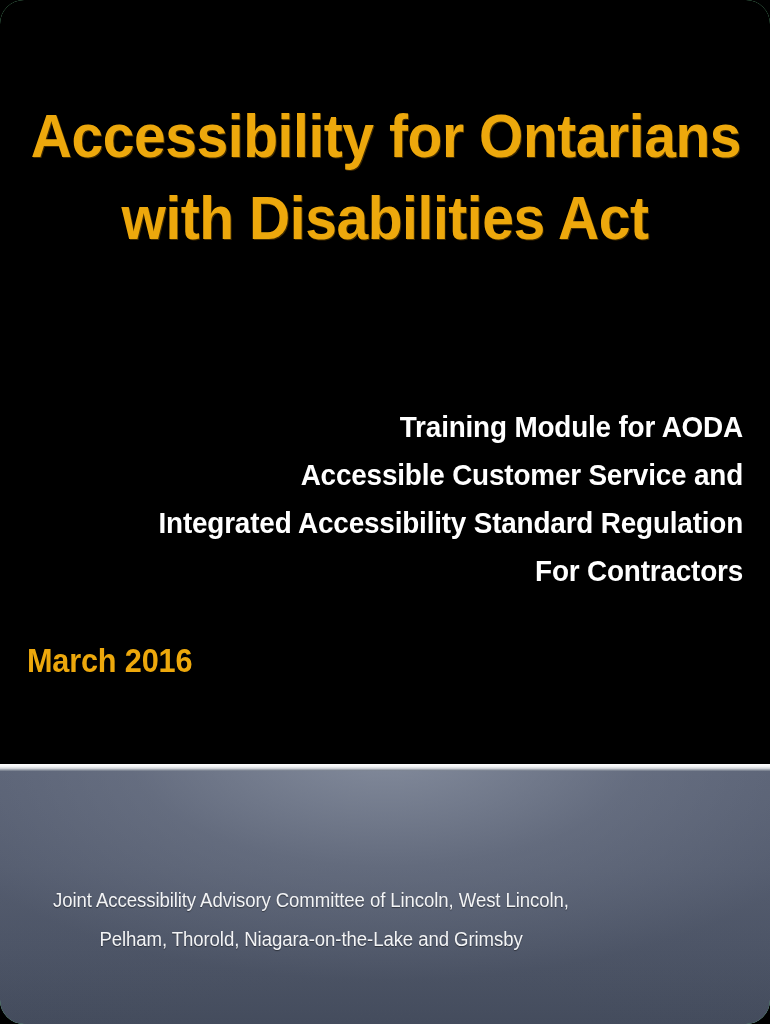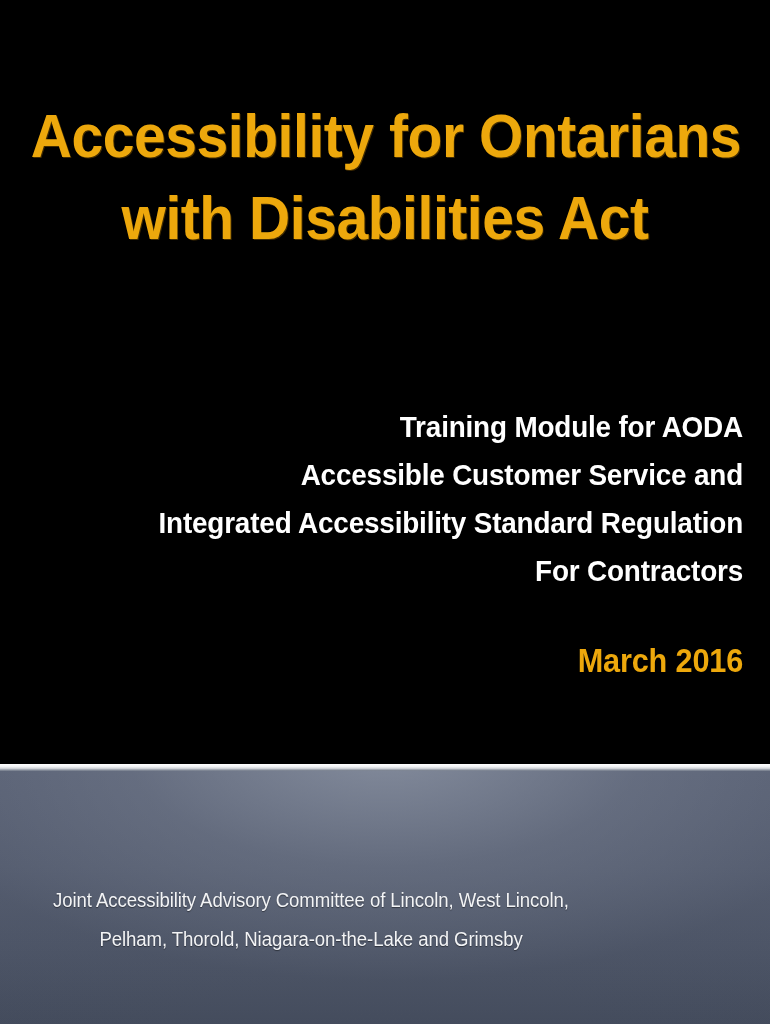--- a/index.html
+++ b/index.html
@@ -12,20 +12,21 @@
   body {
     font-family: "Liberation Sans", "DejaVu Sans", sans-serif;
   }
 
   #slide {
     position: relative;
     width: 770px;
     height: 1024px;
     overflow: hidden;
     background: #86efac;
+    border-radius: 24px;
   }
 
   
   #content-area {
     position: absolute;
     left: 0;
     top: 0;
     width: 770px;
     height: 764px;
     background: #000000;
@@ -72,21 +73,21 @@
     transform: scaleX(0.93);
     transform-origin: center center;
     white-space: nowrap;
   }
 
   #date-block {
     position: absolute;
     left: 0;
     top: 641px;
     width: 770px;
-    text-align: right;
+    text-align: left;
   }
 
   .date-line {
     display: block;
     color: #EDA80C;
     font-family: "Liberation Sans Narrow", "Liberation Sans", "DejaVu Sans", sans-serif;
     font-weight: bold;
     font-size: 33px;
     line-height: 1.2;
     letter-spacing: -0.2px;

